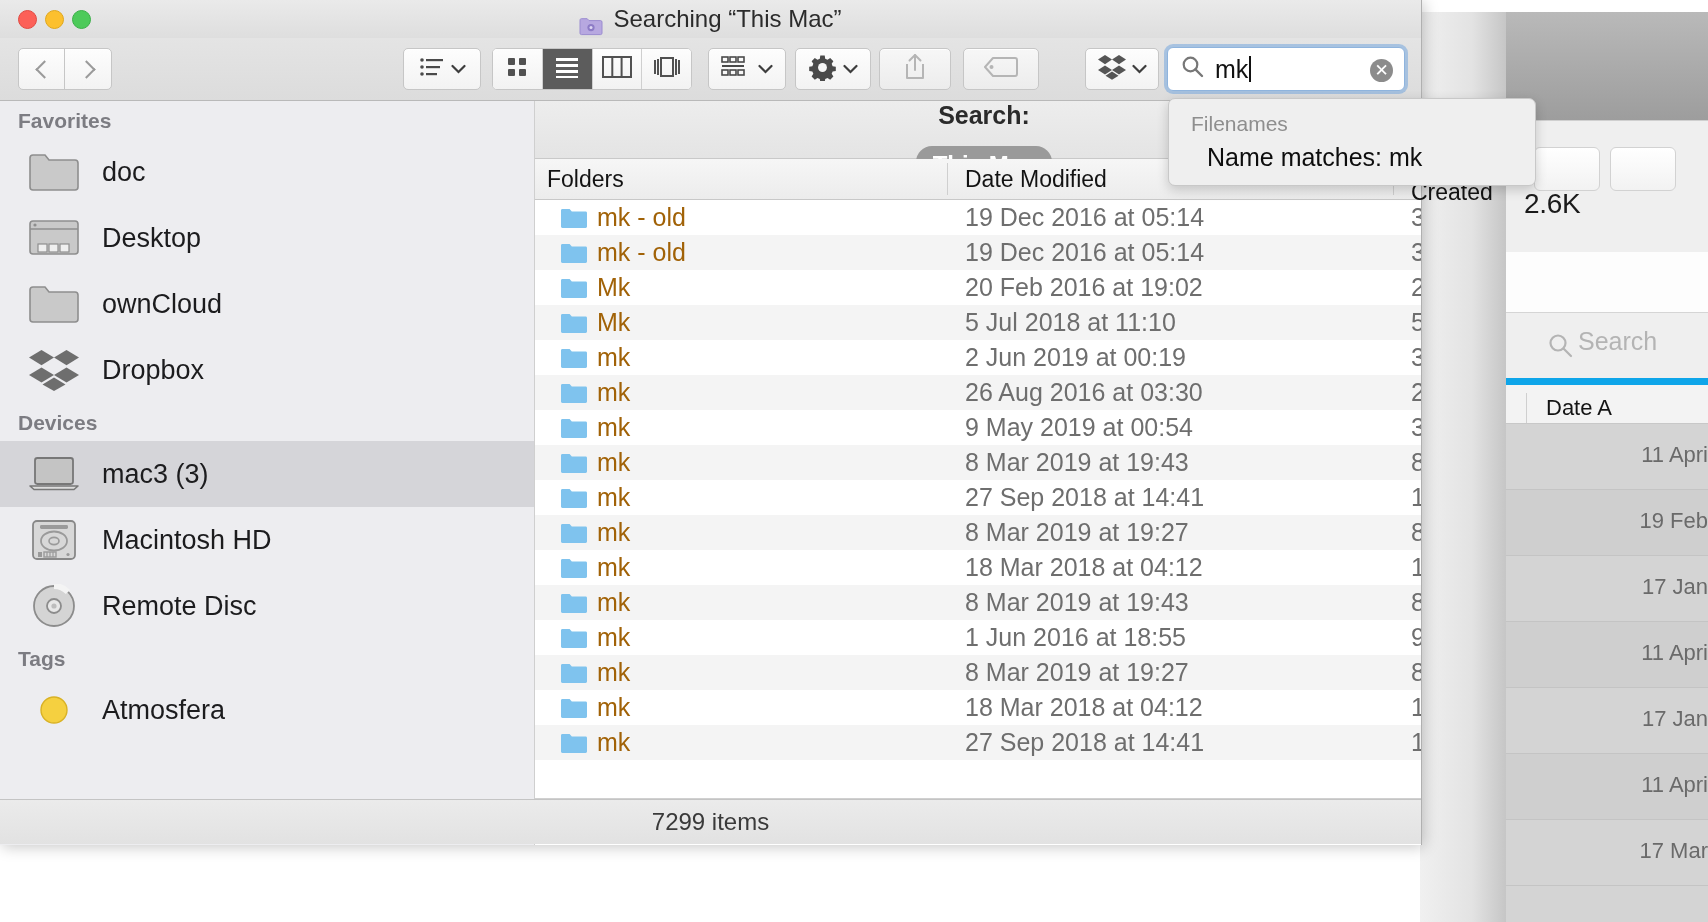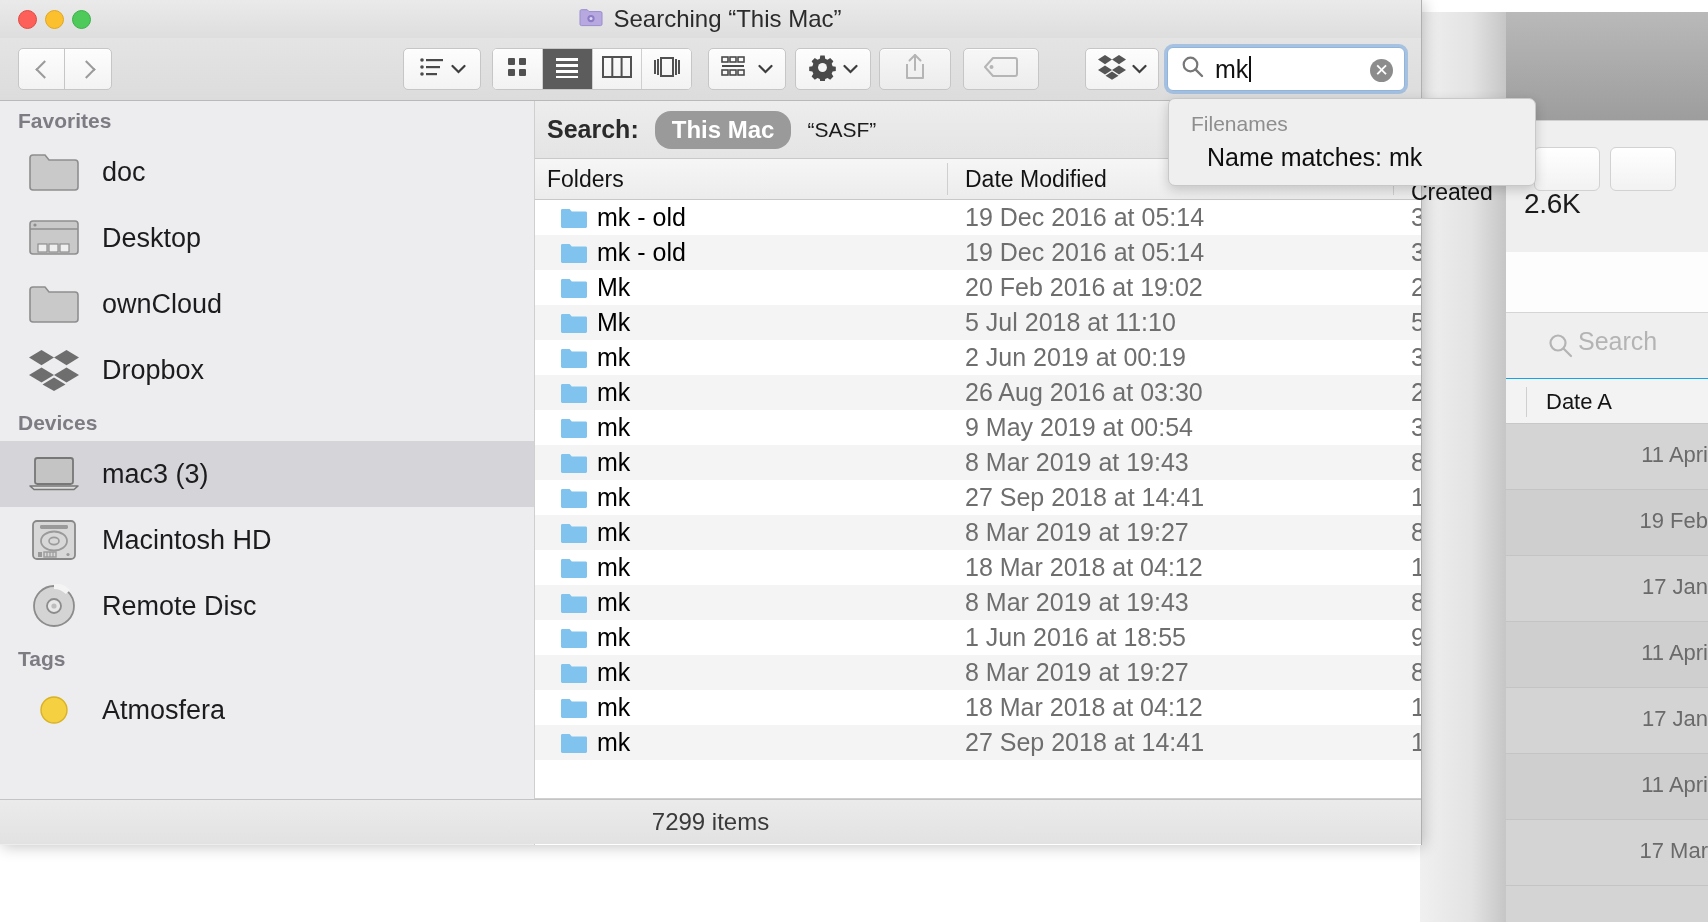--- a/index.html
+++ b/index.html
@@ -23,21 +23,21 @@
   .bgwin .bg-btn.b1 { left: 28px; width: 66px; }
   .bgwin .bg-btn.b2 { left: 104px; width: 66px; }
   .bgwin .bg-2k { position: absolute; top: 176px; left: 104px;
            font-size: 28px; color: #1a1a1a; letter-spacing: -0.3px; }
   .bgwin .bg-white { position: absolute; top: 240px; left: 86px; right: 0; height: 60px; background: #fdfdfd; }
   .bgwin .bg-search { position: absolute; top: 300px; left: 86px; right: 0; height: 66px;
            background: #efefef; border-top: 1px solid #d5d5d5; text-align: center; }
   .bgwin .bg-search .sicon { position: absolute; left: 42px; top: 20px; }
   .bgwin .bg-search .stext { position: absolute; left: 72px; top: 14px; font-size: 25px; color: #b4b4b4; }
   .bgwin .bg-colhdr { position: absolute; top: 366px; left: 86px; right: 0; height: 46px;
-           background: #f3f3f3; border-top: 1px solid #0ea5e9; border-bottom: 1px solid #c8c8c8; }
+           background: #f3f3f3; border-top: 7px solid #0ea5e9; border-bottom: 1px solid #c8c8c8; }
   .bgwin .bg-colhdr .divider { position: absolute; left: 20px; top: 8px; width: 1px; height: 30px; background: #cfcfcf; }
   .bgwin .bg-colhdr .lbl { position: absolute; left: 40px; top: 10px; font-size: 22px; color: #141414; }
   .bgwin .bg-rows { position: absolute; top: 412px; left: 86px; right: 0; bottom: 0;
            background: #d4d4d4; }
   .bgwin .bg-row { position: relative; height: 66px; border-bottom: 1px solid #c4c4c4; }
   .bgwin .bg-row .d { position: absolute; right: 0px; top: 18px; font-size: 22px; color: #6a6a6a; white-space: nowrap; }
   .bgwin .bg-row.alt { background: #cfcfcf; }
   .bgwin .bg-gutter { position: absolute; top: 0; left: 86px; width: 10px; height: 922px;
            background: linear-gradient(90deg,#c9c9c9,#bdbdbd); }
   .bgwin .bg-edge { position: absolute; top: 0; left: 0; width: 86px; height: 922px;
@@ -50,21 +50,21 @@
             box-shadow: 2px 2px 14px rgba(0,0,0,.22); overflow: visible; }
 
   .titlebar { position: relative; height: 38px;
               background: linear-gradient(#eaeaea,#dedede); }
   .lights { position: absolute; left: 18px; top: 10px; display: flex; gap: 8px; }
   .light { width: 19px; height: 19px; border-radius: 50%; }
   .light.red { background: #fc6058; border: 1px solid #e14a42; }
   .light.yellow { background: #fcc02e; border: 1px solid #e0a71d; }
   .light.green { background: #4dca5a; border: 1px solid #3bb048; }
   .wtitle { position: absolute; left: 0; right: 0; top: 5px; text-align: center;
-            font-size: 24px; color: #2b2b2b; display: flex; align-items: flex-start;
+            font-size: 24px; color: #2b2b2b; display: flex; align-items: flex-end;
             justify-content: center; gap: 10px; }
   .smartfolder { width: 24px; height: 19px; position: relative; display: inline-block; }
 
   .toolbar { position: relative; height: 63px;
              background: linear-gradient(#e4e4e4,#dcdcdc);
              border-bottom: 1px solid #b9b9b9; }
   .tb-btn { position: absolute; background: linear-gradient(#fdfdfd,#f3f3f3);
             border: 1px solid #c6c6c6; border-radius: 5px;
             display: flex; align-items: center; justify-content: center;
             box-shadow: 0 1px 0 rgba(255,255,255,.8) inset; }
@@ -114,41 +114,41 @@
              position: relative; overflow: hidden; }
   .sb-section { font-size: 21px; color: #7c7c82; padding: 8px 0 6px 18px; font-weight: bold; }
   .sb-item { height: 66px; display: flex; align-items: center; padding-left: 26px; gap: 20px; }
   .sb-item.selected { background: #d5d5d9; }
   .sb-label { font-size: 27px; color: #1c1c1e; }
   .sb-icon { width: 56px; height: 44px; display: flex; align-items: center; justify-content: center; }
 
   .content { flex: 1; position: relative; background: #fff; }
   .scopebar { height: 58px; background: linear-gradient(#ededed,#e4e4e4);
               border-bottom: 1px solid #c9c9c9; display: flex; align-items: center;
-              padding-left: 12px; gap: 16px; }
+              padding-left: 12px; gap: 16px; flex-direction: column; }
   .scope-label { font-size: 25px; font-weight: bold; color: #2a2a2a; }
   .scope-pill { font-size: 24px; color: #fff; background: #9a9a9a; padding: 5px 17px;
                 border-radius: 16px; font-weight: bold; }
   .scope-alt { font-size: 21px; font-weight: normal; color: #1b1b1b; }
 
   .colhdr { height: 41px; background: linear-gradient(#f6f6f6,#ececec);
             border-bottom: 1px solid #c8c8c8; display: flex; align-items: center;
             position: relative; }
   .colhdr .c { font-size: 23px; color: #131313; position: absolute; }
   .colhdr .c.c1 { left: 12px; }
   .colhdr .c.c2 { left: 430px; }
   .colhdr .c.c3 { left: 876px; }
   .colhdr .vline { position: absolute; width: 1px; top: 4px; bottom: 4px; background: #cfcfcf; }
   .colhdr .vline.v1 { left: 412px; }
   .colhdr .vline.v2 { left: 858px; }
 
   .rows { position: relative; overflow: hidden; height: 586px; }
   .row { height: 35px; display: flex; align-items: center; position: relative; background: #fff; }
   .row.alt { background: #f4f4f4; }
-  .row .name { position: absolute; left: 62px; font-size: 25px; color: #000000; }
+  .row .name { position: absolute; left: 62px; font-size: 25px; color: #a16207; }
   .row .fold { position: absolute; left: 25px; top: 7px; }
   .row .dm { position: absolute; left: 430px; font-size: 25px; color: #6e6e6e; white-space: nowrap; }
   .row .dc { position: absolute; left: 876px; font-size: 25px; color: #6e6e6e; white-space: nowrap; }
 
   .emptyarea { position: absolute; left: 0; right: 0; bottom: 0; height: 47px;
                background: #fff; border-top: 1px solid #d0d0d0; }
 
   .statusbar { position: absolute; left: 0; right: 0; bottom: 0; height: 45px;
                background: linear-gradient(#ebebeb,#e2e2e2); border-top: 1px solid #c4c4c4;
                display: flex; align-items: center; justify-content: center; }

